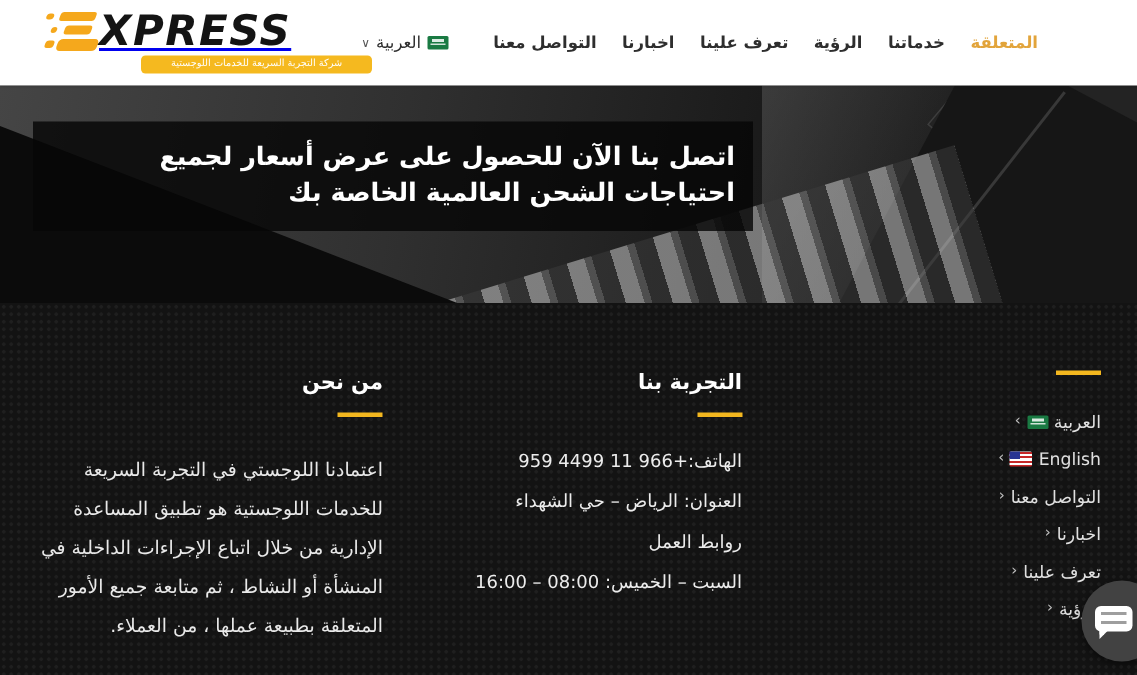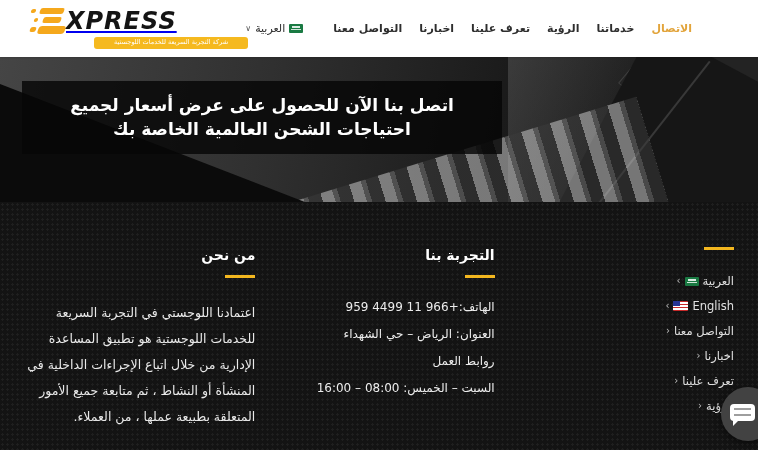--- a/index.html
+++ b/index.html
@@ -20,21 +20,21 @@
   .logo-row { display:flex; align-items:center; }
   .e-icon { position:relative; width:36px; height:30px; flex:0 0 36px; }
   .e-icon i { position:absolute; background:#F5A81C; border-radius:2px; transform:skewX(-20deg); }
   .e-icon .b1 { right:2px; top:2px;  width:24px; height:6px; }
   .e-icon .b2 { right:5px; top:11px; width:18px; height:6px; }
   .e-icon .b3 { right:1px; top:20px; width:27px; height:8px; border-radius:3px; }
   .e-icon .d1 { left:1px;  top:3px;  width:5px;  height:4px; }
   .e-icon .d2 { left:4px;  top:12px; width:4px;  height:4px; }
   .e-icon .d3 { left:0;    top:21px; width:6px;  height:5px; }
   .brand {
-    font-style:italic; font-weight:bold; font-size:24px; letter-spacing:1px;
+    font-style:italic; font-weight:bold; font-size:28px; letter-spacing:1px;
     color:#141414; line-height:1;
   }
   .tagline {
     position:absolute; left:64px; top:31px;
     background:#F5B91F; color:#ffffff;
     font-size:6.5px; line-height:1.2; padding:2px 20px; border-radius:3px;
     white-space:nowrap;
   }
   .nav {
     position:absolute; right:66px; top:0; height:57px;
@@ -107,21 +107,21 @@
     right:118px; top:-20px; width:2px; height:230px;
     background:rgba(210,210,210,.18); transform:rotate(38deg);
   }
   .hero-box {
     position:absolute; left:22px; top:24px; width:480px; height:73px;
     background:rgba(6,6,6,.82);
     display:flex; align-items:center; justify-content:flex-end;
     padding:0 12px;
   }
   .hero-title {
-    direction:rtl; text-align:center; color:#ffffff;
+    direction:rtl; text-align:right; color:#ffffff;
     font-size:17px; font-weight:bold; line-height:1.4;
   }
 
   
   .footer {
     position:absolute; top:202px; left:0; width:758px; height:248px;
     background-color:#131313;
     background-image:radial-gradient(rgba(255,255,255,.05) 1px, transparent 1.2px);
     background-size:5px 5px;
     direction:rtl;
@@ -180,21 +180,21 @@
         <i class="d1"></i>
           <i class="d2"></i>
           <i class="d3"></i>
       </span>
       <span class="brand">XPRESS</span>
     </span>
     <span class="tagline">شركة التجربة السريعة للخدمات اللوجستية</span>
   </a>
 
   <nav class="nav">
-    <a class="active" href="#">الاتصال</a>
+    <a class="active" href="#">المتعلقة</a>
     <a href="#">خدماتنا</a>
     <a href="#">الرؤية</a>
     <a href="#">تعرف علينا</a>
     <a href="#">اخبارنا</a>
     <a href="#">التواصل معنا</a>
     <span class="lang-box">
       <span class="flag-sa"></span>
       <span class="lang-label">العربية</span>
       <span class="chev-down">∨</span>
     </span>

